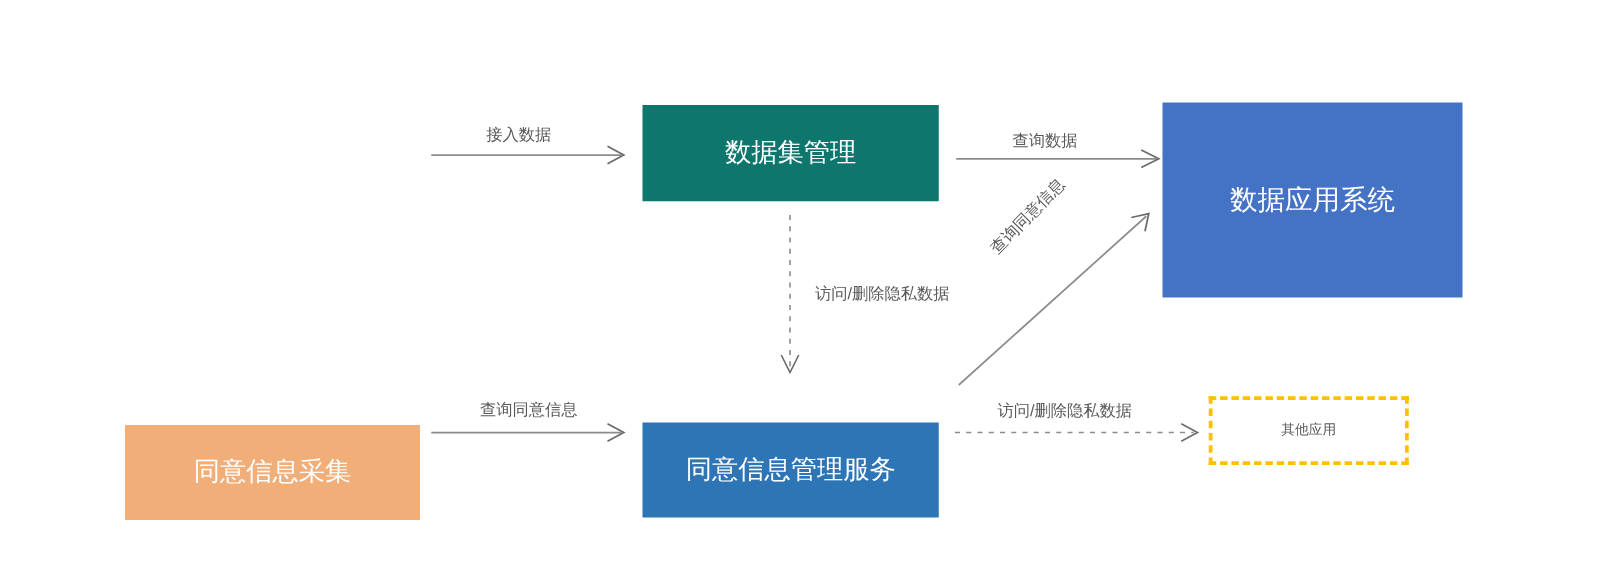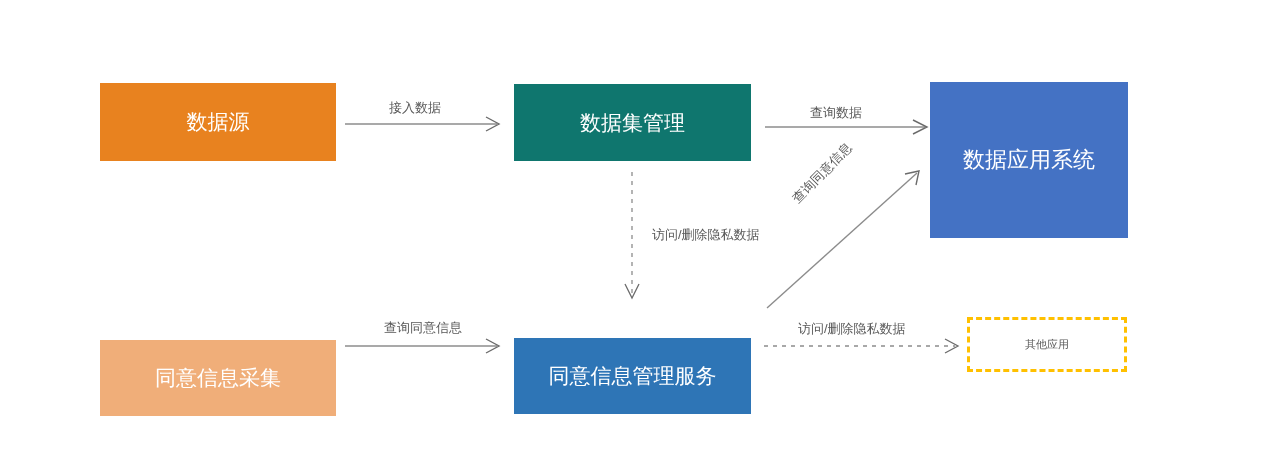--- a/index.html
+++ b/index.html
@@ -35,21 +35,21 @@
     color: #ffffff;
     font-size: 21px;
   }
   #node-dataset-mgmt {
     left: 514px; top: 84px; width: 237px; height: 77px;
     background: #0f766e;
     color: #ffffff;
     font-size: 21px;
   }
   #node-data-app-system {
-    left: 930px; top: 82px; width: 198px; height: 156px;
+    left: 930px; top: 82px; width: 240px; height: 156px;
     background: #4472C4;
     color: #ffffff;
     font-size: 22px;
   }
   #node-consent-collect {
     left: 100px; top: 306px; width: 236px; height: 76px;
     background: #F0AE79;
     color: #ffffff;
     font-size: 21px;
     margin-top: 34px;
@@ -126,23 +126,20 @@
       <line x1="345" y1="346" x2="497" y2="346" stroke="#8C8C8C" stroke-width="1.4"></line>
       <polyline points="486,339 499,346 486,353" fill="none" stroke="#6B6B6B" stroke-width="1.4"></polyline>
     </g>
 
     <g>
       <line x1="764" y1="346" x2="955" y2="346" stroke="#8C8C8C" stroke-width="1.3" stroke-dasharray="4,5"></line>
       <polyline points="945,339 958,346 945,353" fill="none" stroke="#6B6B6B" stroke-width="1.3"></polyline>
     </g>
   </svg>
 
-  <div class="node" id="node-datasource">
-    <span class="node-label">数据源</span>
-  </div>
 
   <div class="node" id="node-dataset-mgmt">
     <span class="node-label">数据集管理</span>
   </div>
 
   <div class="node" id="node-data-app-system">
     <span class="node-label">数据应用系统</span>
   </div>
 
   <div class="node" id="node-consent-collect">

